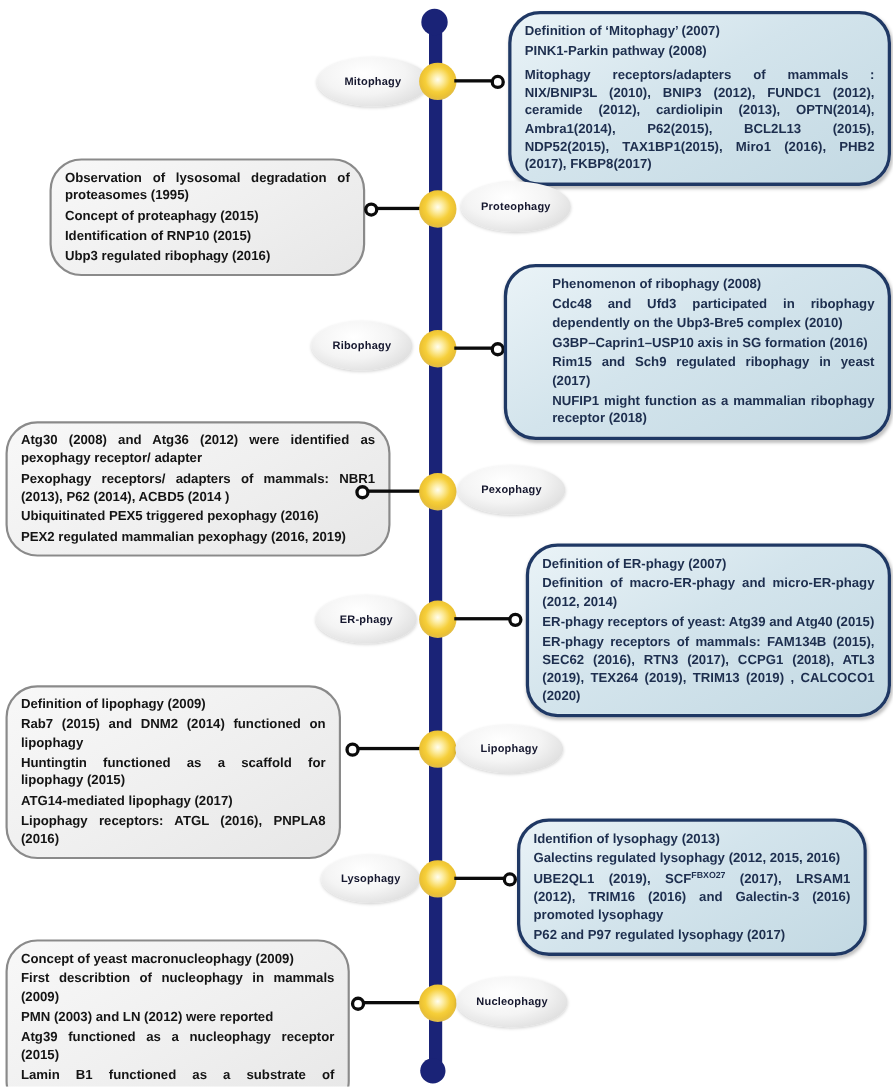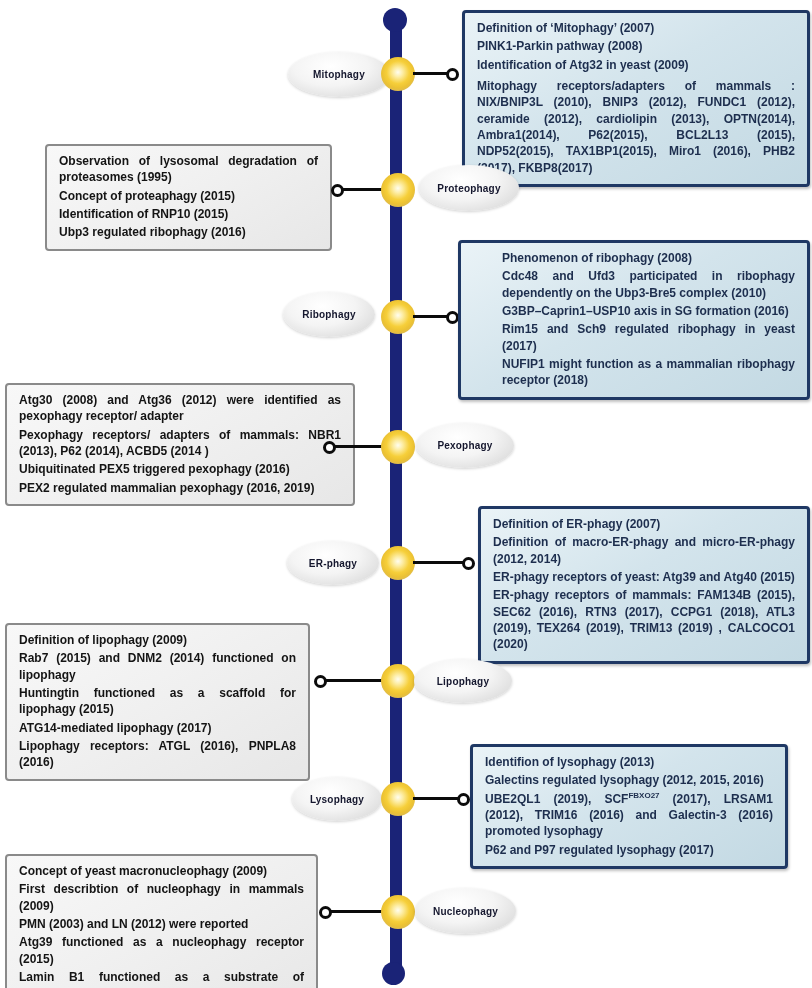--- a/index.html
+++ b/index.html
@@ -25,21 +25,21 @@
     box-shadow:0 1px 3px rgba(0,0,0,0.18);
   }
   .oval span{font-weight:bold;font-size:10px;color:#15172e;letter-spacing:.2px;}
   
   .conn{position:absolute;height:3px;background:#0b0b0b;}
   .conn-dot{
     position:absolute;width:7px;height:7px;border:3px solid #0b0b0b;border-radius:50%;
     background:#ffffff;
   }
   
-  .box{position:absolute;border-radius:4px;padding:7px 12px 8px 12px;box-sizing:border-box;}
+  .box{position:absolute;border-radius:29px;padding:7px 12px 8px 12px;box-sizing:border-box;}
   .box.blue{
     border:3px solid #1f3864;
     background:linear-gradient(150deg,#eaf3f7 0%,#d3e4ec 45%,#c3d9e3 100%);
     box-shadow:1px 2px 3px rgba(0,0,0,0.25);
   }
   .box.gray{
     border:2px solid #8a8a8a;
     background:linear-gradient(150deg,#f8f8f8 0%,#efefef 55%,#e7e7e7 100%);
   }
   .box p{margin:0;font-weight:bold;font-size:12px;line-height:1.36;text-align:justify;}
@@ -59,21 +59,20 @@
 
   <div class="oval" style="left:288px;top:52px;width:102px;height:45px;">
     <span>Mitophagy</span>
   </div>
   <div class="node" style="top:57px;"></div>
   <div class="conn" style="left:413px;top:72px;width:34px;"></div>
   <div class="conn-dot" style="left:446px;top:68px;"></div>
   <div class="box blue" style="left:462px;top:10px;width:348px;min-height:146px;">
     <p>Definition of ‘Mitophagy’ (2007)</p>
     <p>PINK1-Parkin pathway (2008)</p>
-    <p>Identification of Atg32 in yeast (2009)</p>
     <p style="margin-top:5px;">Mitophagy receptors/adapters of mammals : NIX/BNIP3L (2010), BNIP3 (2012), FUNDC1 (2012), ceramide (2012), cardiolipin (2013), OPTN(2014), Ambra1(2014), P62(2015), BCL2L13 (2015), NDP52(2015), TAX1BP1(2015), Miro1 (2016), PHB2 (2017), FKBP8(2017)</p>
   </div>
 
   <div class="box gray" style="left:45px;top:144px;width:287px;min-height:94px;">
     <p>Observation of lysosomal degradation of proteasomes (1995)</p>
     <p>Concept of proteaphagy (2015)</p>
     <p>Identification of RNP10 (2015)</p>
     <p>Ubp3 regulated ribophagy (2016)</p>
   </div>
   <div class="conn-dot" style="left:331px;top:184px;"></div>
@@ -109,21 +108,21 @@
   <div class="oval" style="left:416px;top:423px;width:98px;height:45px;">
     <span>Pexophagy</span>
   </div>
 
   <div class="oval" style="left:287px;top:541px;width:92px;height:44px;">
     <span>ER-phagy</span>
   </div>
   <div class="node" style="top:546px;"></div>
   <div class="conn" style="left:413px;top:561px;width:50px;"></div>
   <div class="conn-dot" style="left:462px;top:557px;"></div>
-  <div class="box blue" style="left:478px;top:494px;width:332px;min-height:140px;margin-top:12px;">
+  <div class="box blue" style="left:478px;top:494px;width:332px;min-height:140px;">
     <p>Definition of ER-phagy (2007)</p>
     <p>Definition of macro-ER-phagy and micro-ER-phagy (2012, 2014)</p>
     <p>ER-phagy receptors of yeast: Atg39 and Atg40  (2015)</p>
     <p>ER-phagy receptors of mammals: FAM134B (2015), SEC62 (2016),  RTN3 (2017), CCPG1 (2018),  ATL3 (2019), TEX264 (2019), TRIM13 (2019) ,  CALCOCO1 (2020)</p>
   </div>
 
   <div class="box gray" style="left:5px;top:623px;width:305px;min-height:138px;">
     <p>Definition of lipophagy (2009)</p>
     <p>Rab7 (2015) and DNM2 (2014) functioned on lipophagy</p>
     <p>Huntingtin functioned as a scaffold for lipophagy (2015)</p>

